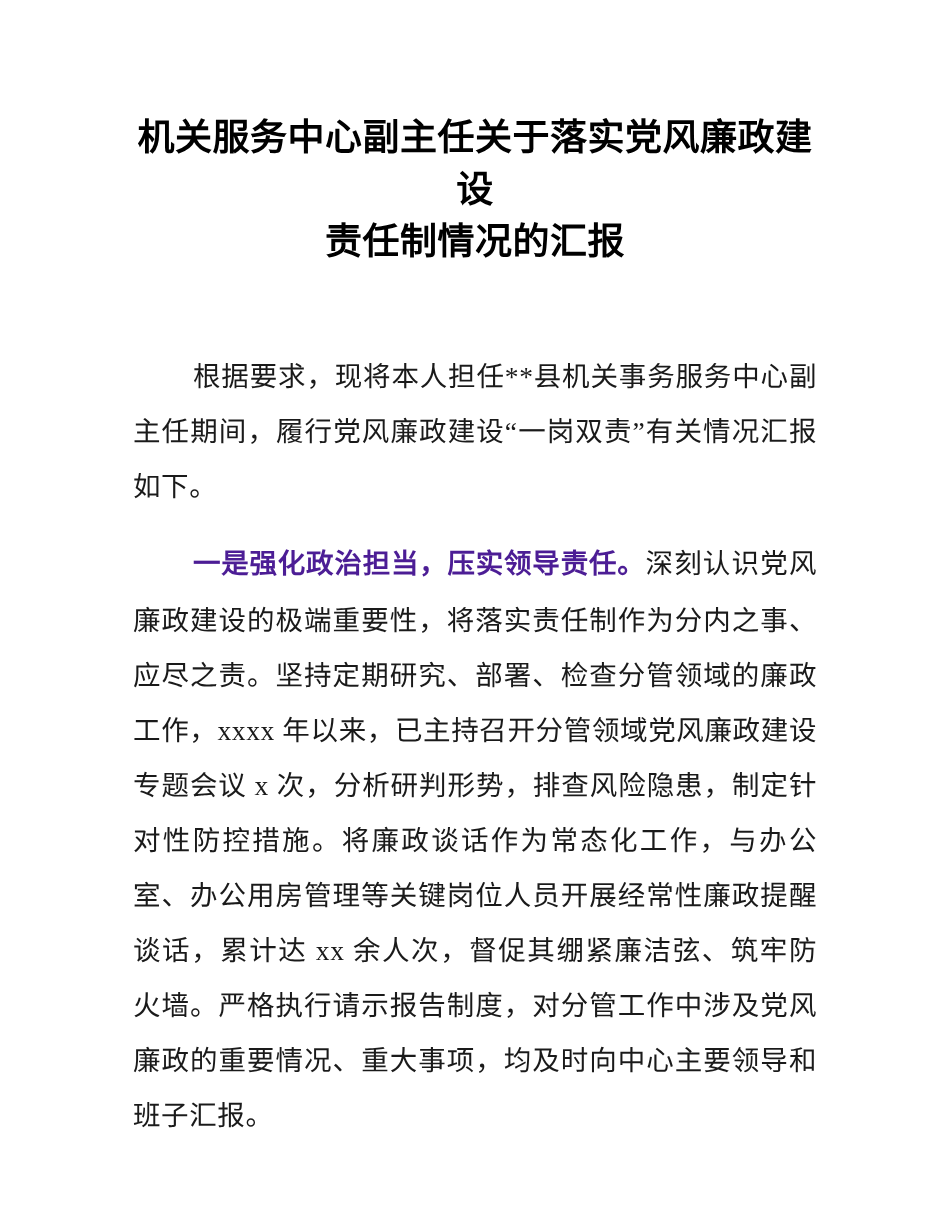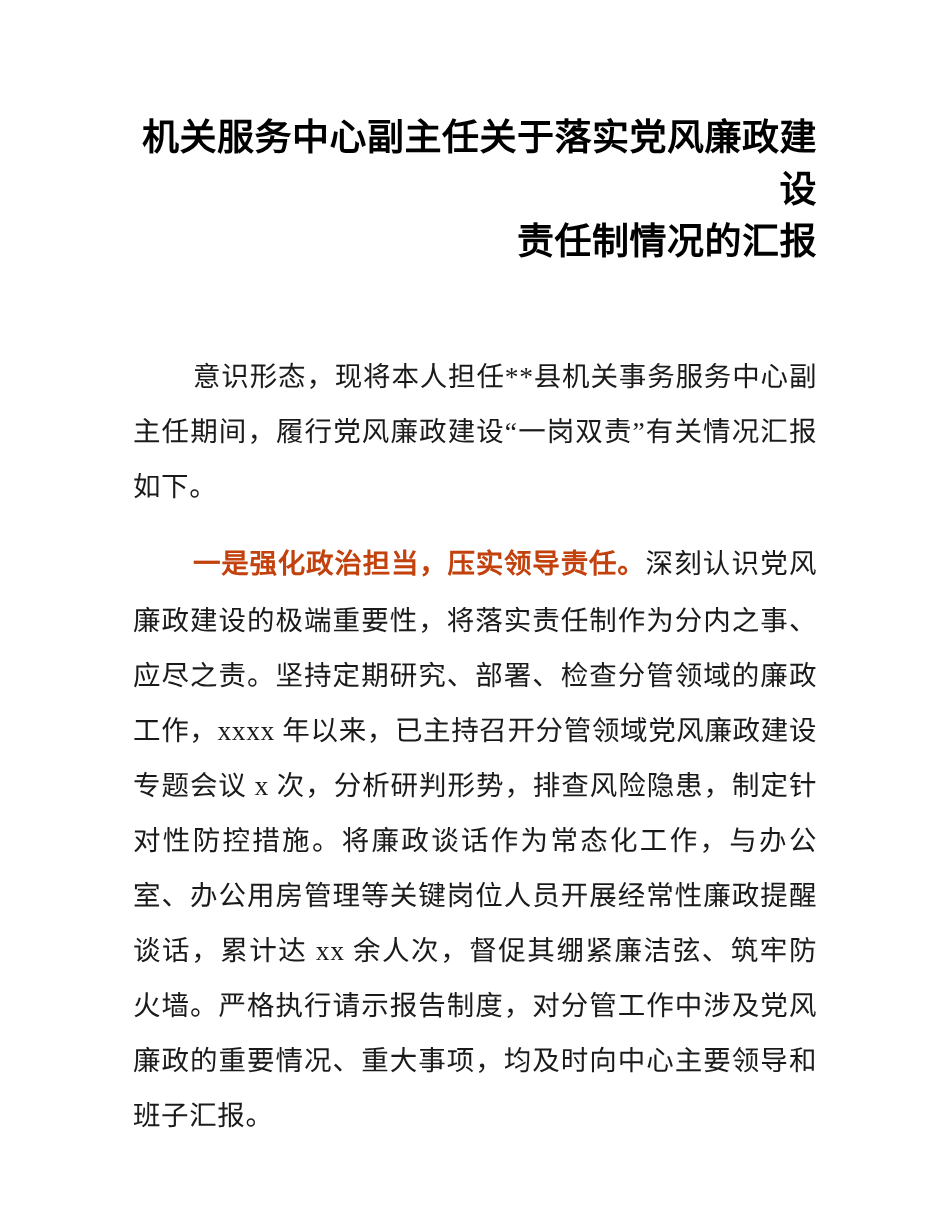--- a/index.html
+++ b/index.html
@@ -29,21 +29,21 @@
   
   .doc-title {
     margin: 0;
     padding: 0;
     padding-top: 112px;
     font-family: "Liberation Sans", "DejaVu Sans", sans-serif;
     font-weight: bold;
     font-size: 37px;
     line-height: 52px;
     color: #000000;
-    text-align: right;
+    text-align: center;
     letter-spacing: 0.5px;
     white-space: pre-line;
   }
 
   
   .para {
     margin: 0;
     font-family: "Liberation Serif", "DejaVu Serif", serif;
     font-size: 27.5px;
     line-height: 55px;
@@ -60,33 +60,33 @@
   }
 
   .para + .para {
     margin-top: 22px;
   }
 
   .lead-bold {
     font-family: Liberation Mono, monospace;
     font-weight: bold;
     letter-spacing: 0.2px;
-    color: #c2410c;
+    color: #4c1d95;
   }
 </style>
 </head>
 <body>
 
 <div class="page">
 
   <div class="doc-body">
 
     <h1 class="doc-title">机关服务中心副主任关于落实党风廉政建设
 责任制情况的汇报</h1>
 
-    <p class="para first">意识形态，现将本人担任**县机关事务服务中心副主任期间，履行党风廉政建设“一岗双责”有关情况汇报如下。</p>
+    <p class="para first">根据要求，现将本人担任**县机关事务服务中心副主任期间，履行党风廉政建设“一岗双责”有关情况汇报如下。</p>
 
 
     <p class="para"><span class="lead-bold">一是强化政治担当，压实领导责任。</span><span>深刻认识党风廉政建设的极端重要性，将落实责任制作为分内之事、应尽之责。坚持定期研究、部署、检查分管领域的廉政工作，xxxx 年以来，已主持召开分管领域党风廉政建设专题会议 x 次，分析研判形势，排查风险隐患，制定针对性防控措施。将廉政谈话作为常态化工作，与办公室、办公用房管理等关键岗位人员开展经常性廉政提醒谈话，累计达 xx 余人次，督促其绷紧廉洁弦、筑牢防火墙。严格执行请示报告制度，对分管工作中涉及党风廉政的重要情况、重大事项，均及时向中心主要领导和班子汇报。</span></p>
 
   </div>
 
 </div>
 
 </body></html>

